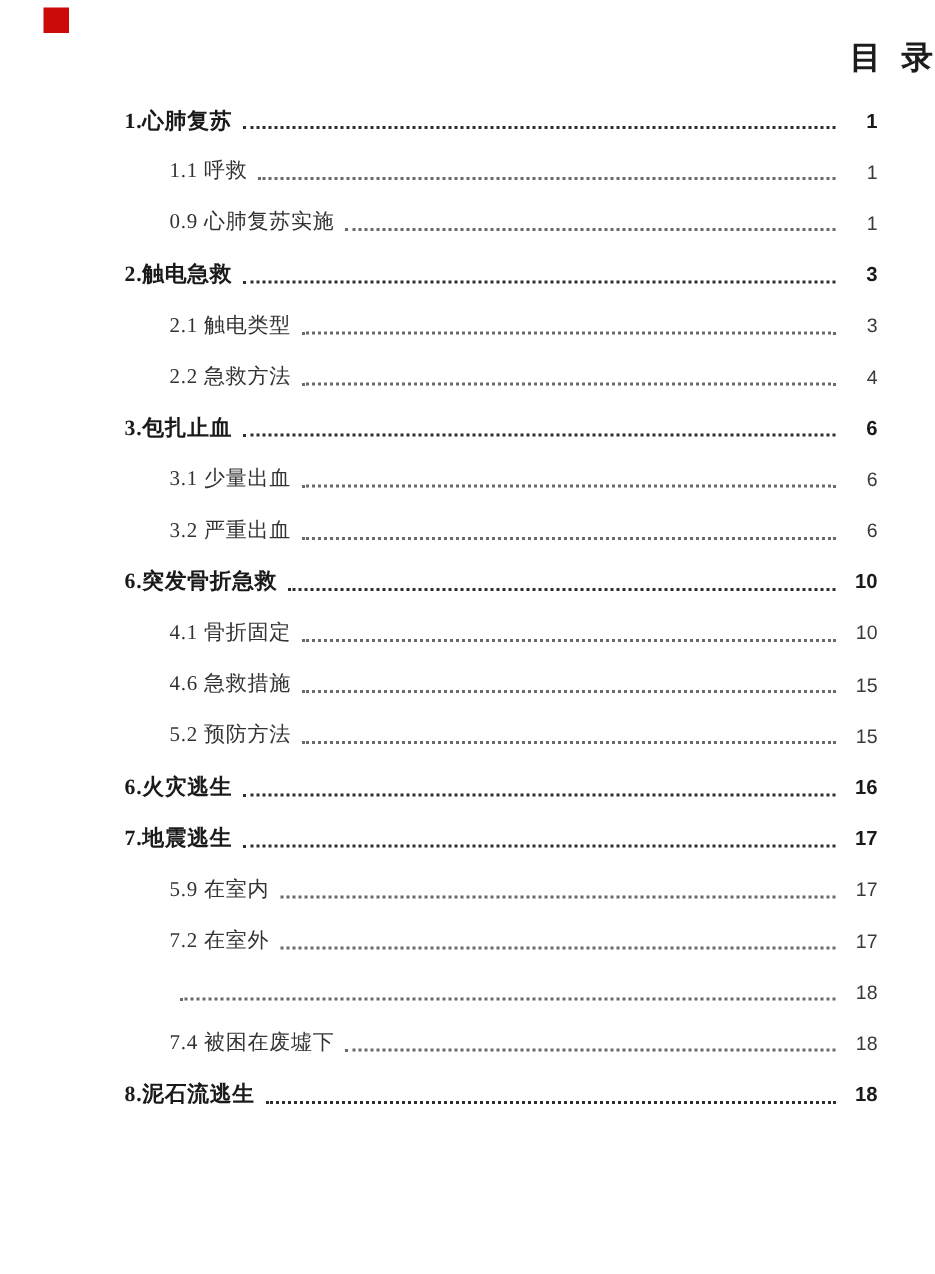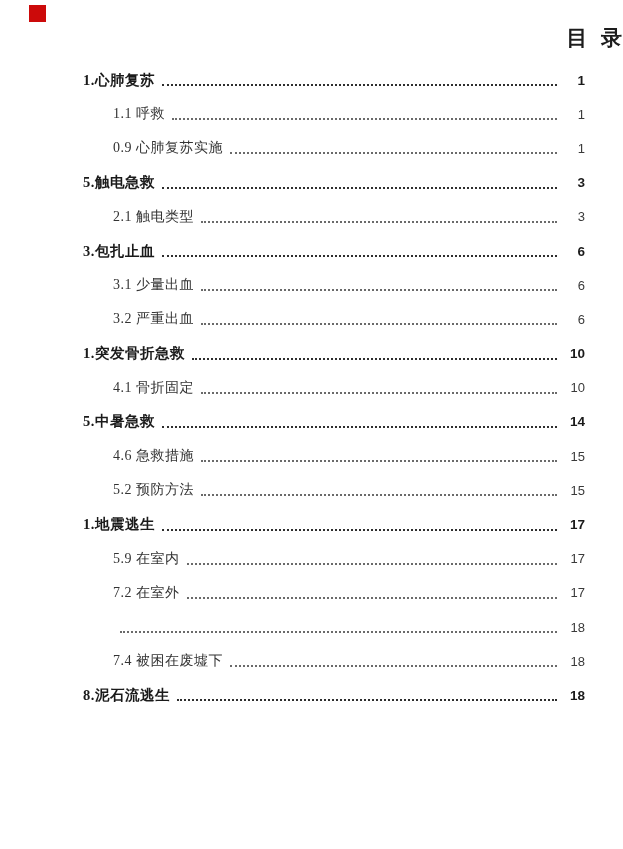--- a/index.html
+++ b/index.html
@@ -77,71 +77,76 @@
       <span class="label">1.1 呼救</span>
       <span class="leader"></span>
       <span class="pagenum">1</span>
     </div>
     <div class="row level2">
       <span class="label">0.9 心肺复苏实施</span>
       <span class="leader"></span>
       <span class="pagenum">1</span>
     </div>
     <div class="row level1">
-      <span class="label">5.触电急救</span>
+      <span class="label">2.触电急救</span>
       <span class="leader"></span>
       <span class="pagenum">3</span>
     </div>
     <div class="row level2">
       <span class="label">2.1 触电类型</span>
       <span class="leader"></span>
       <span class="pagenum">3</span>
+    </div>
+    <div class="row level2">
+      <span class="label">2.2 急救方法</span>
+      <span class="leader"></span>
+      <span class="pagenum">4</span>
     </div>
     <div class="row level1">
       <span class="label">3.包扎止血</span>
       <span class="leader"></span>
       <span class="pagenum">6</span>
     </div>
     <div class="row level2">
       <span class="label">3.1 少量出血</span>
       <span class="leader"></span>
       <span class="pagenum">6</span>
     </div>
     <div class="row level2">
       <span class="label">3.2 严重出血</span>
       <span class="leader"></span>
       <span class="pagenum">6</span>
     </div>
     <div class="row level1">
-      <span class="label">1.突发骨折急救</span>
+      <span class="label">6.突发骨折急救</span>
       <span class="leader"></span>
       <span class="pagenum">10</span>
     </div>
     <div class="row level2">
       <span class="label">4.1 骨折固定</span>
       <span class="leader"></span>
       <span class="pagenum">10</span>
-    </div>
-    <div class="row level1">
-      <span class="label">5.中暑急救</span>
-      <span class="leader"></span>
-      <span class="pagenum">14</span>
     </div>
     <div class="row level2">
       <span class="label">4.6 急救措施</span>
       <span class="leader"></span>
       <span class="pagenum">15</span>
     </div>
     <div class="row level2">
       <span class="label">5.2 预防方法</span>
       <span class="leader"></span>
       <span class="pagenum">15</span>
     </div>
     <div class="row level1">
-      <span class="label">1.地震逃生</span>
+      <span class="label">6.火灾逃生</span>
+      <span class="leader"></span>
+      <span class="pagenum">16</span>
+    </div>
+    <div class="row level1">
+      <span class="label">7.地震逃生</span>
       <span class="leader"></span>
       <span class="pagenum">17</span>
     </div>
     <div class="row level2">
       <span class="label">5.9 在室内</span>
       <span class="leader"></span>
       <span class="pagenum">17</span>
     </div>
     <div class="row level2">
       <span class="label">7.2 在室外</span>

